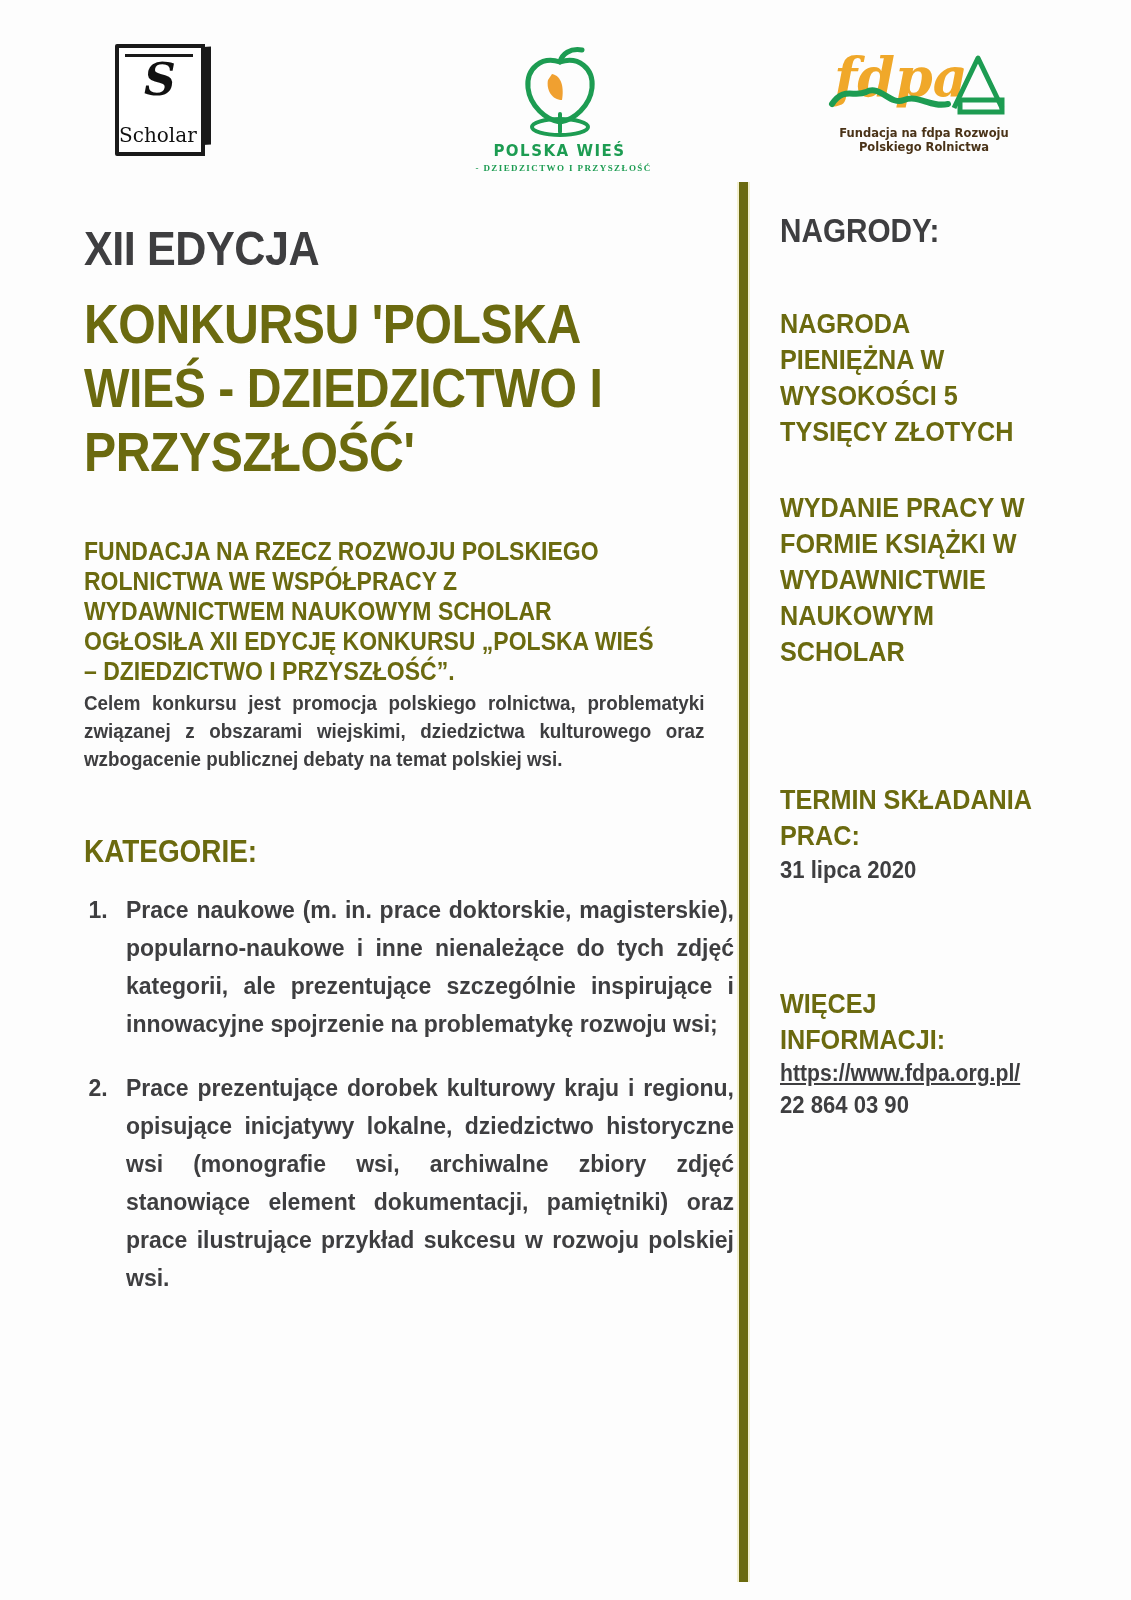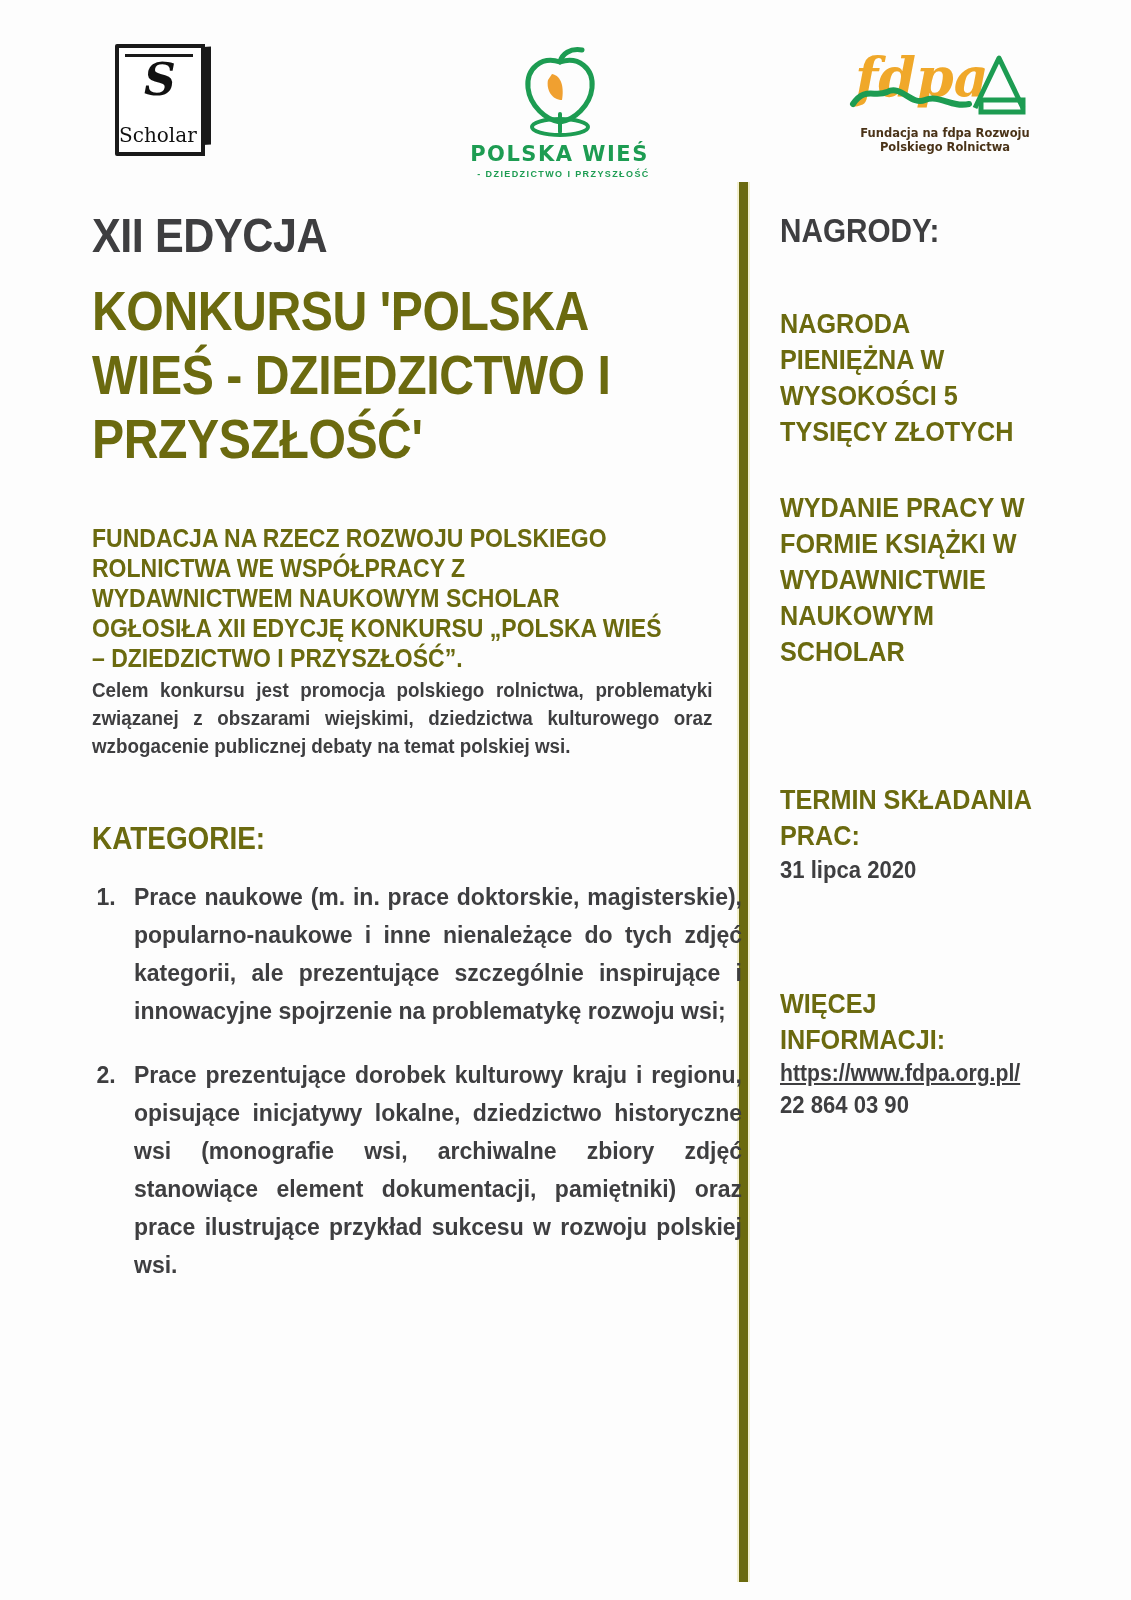--- a/index.html
+++ b/index.html
@@ -95,40 +95,40 @@
   .logo-pw{ left:452px; top:44px; width:215px; height:120px;}
   .apple-wrap{
     position:relative;
     width:120px; height:96px;
     margin:0 auto;
   }
   .pw-title{
     margin-top:2px;
     font-family:"DejaVu Sans", sans-serif;
     font-weight:700;
-    font-size:21px;
+    font-size:15px;
     letter-spacing:1.5px;
     color:var(--green);
     text-align:center;
     white-space:nowrap;
   }
   .pw-sub{
     margin-top:3px;
-    font-family:Liberation Sans, sans-serif;
+    font-family:Liberation Serif, serif;
     font-weight:700;
     font-size:9px;
     letter-spacing:1.4px;
     color:var(--green);
     text-align:center;
     white-space:nowrap;
     margin-left:8px;
   }
 
   
-  .logo-fdpa{ left:845px; top:42px; width:200px; height:125px;}
+  .logo-fdpa{ left:824px; top:42px; width:200px; height:125px;}
   .fdpa-mark{ position:relative; width:196px; height:84px; }
   .fdpa-sub{
     font-family:"DejaVu Sans", sans-serif;
     font-weight:700;
     font-size:11.5px;
     line-height:14px;
     color:#4a3318;
     text-align:center;
     white-space:nowrap;
   }
@@ -142,23 +142,22 @@
     height:1400px;
     background:var(--olive);
     border-left:2px solid #f3f0d0;
     border-right:2px solid #f3f0d0;
   }
 
   
   .col-left{
     position:absolute;
     left:84px;
-    top:207px;
+    top:220px;
     width:620px;
-    margin-left:8px;
   }
   .t-edition{
     font-family:"Liberation Sans Narrow","Liberation Sans",sans-serif;
     font-weight:700;
     font-size:49px;
     line-height:56px;
     letter-spacing:-0.5px;
     color:var(--charcoal);
     transform:scaleX(0.88);
     transform-origin:left top;

